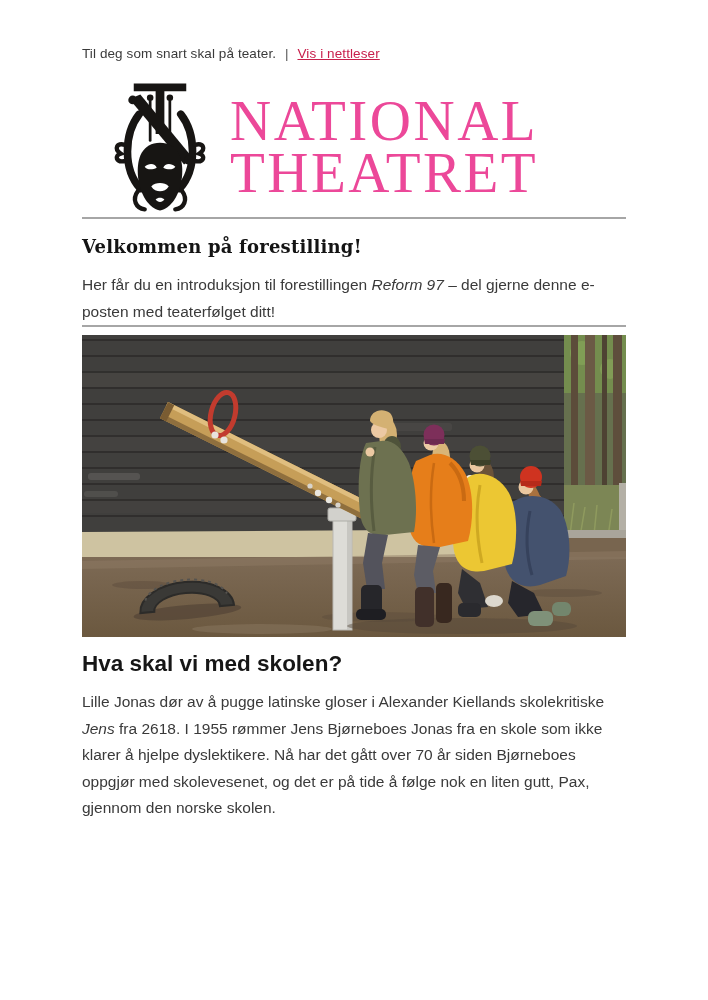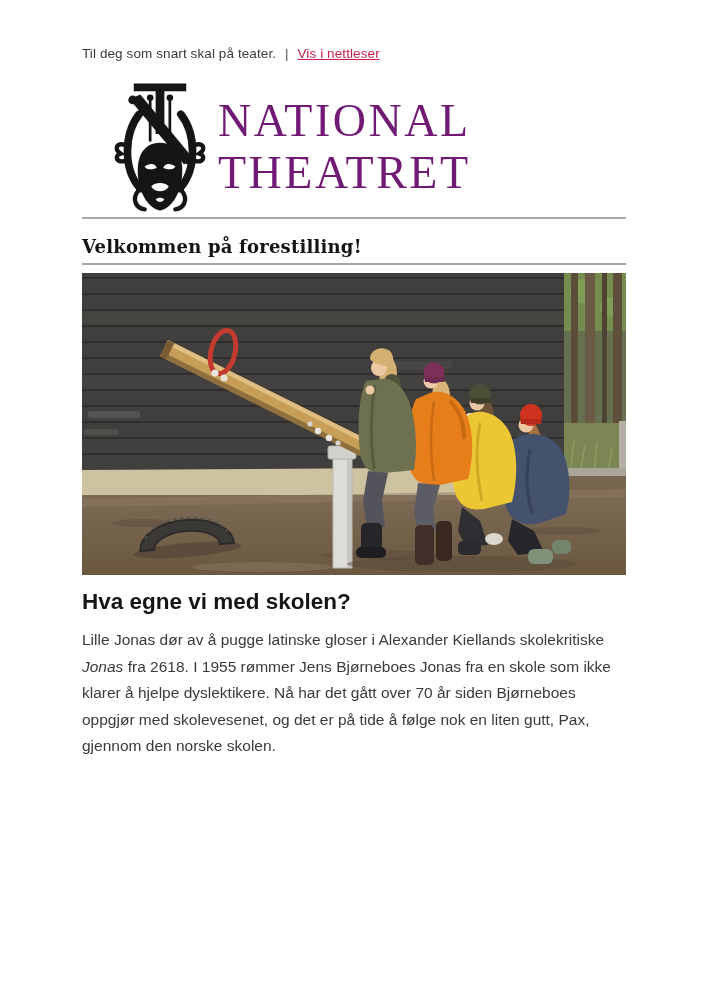--- a/index.html
+++ b/index.html
@@ -13,24 +13,24 @@
 
   
   .preheader { font-size:13.5px; color:#3a3a3a; letter-spacing:.1px; }
   .preheader .sep { color:#555; margin:0 5px; }
   .preheader a { color:#c8204c; text-decoration:underline; }
 
   
   .logo { display:flex; align-items:center; margin-top:16px; margin-left:22px; cursor:pointer; }
   .logo-mark { width:112px; height:140px; flex:0 0 auto; }
   .logo-word {
-    margin-left:2px;
+    margin-left:14px;
     font-family:"Liberation Serif", serif;
-    font-size:46px; line-height:52px; letter-spacing:2.5px;
-    color:#701a75; font-weight:500;
+    font-size:57px; line-height:52px; letter-spacing:2.5px;
+    color:#ec4899; font-weight:500;
   }
   .logo-word div { white-space:nowrap; }
 
   hr.rule { border:none; border-top:2px solid #a6a6a6; margin:0; }
   .rule1 { margin-top:26px; }
   .rule2 { margin-top:6px; }
 
   h1.welcome {
     font-family:"DejaVu Serif","Liberation Serif",serif;
     font-size:18px; line-height:32px; color:#141414;
@@ -95,20 +95,21 @@
     <div class="logo-word">
       <div>NATIONAL</div>
       <div>THEATRET</div>
     </div>
   </div>
 
   <hr class="rule rule1">
 
   <h1 class="welcome">Velkommen på forestilling!</h1>
 
+  <p class="intro-p"><span>Her får du en introduksjon til forestillingen </span><em>Reform 97</em><span> – del gjerne denne e-posten med teaterfølget ditt!</span></p>
 
   <hr class="rule rule2">
 
   <svg class="photo" viewBox="0 0 544 302" role="img" aria-label="Fire kvinner i fargerike regnjakker og luer sitter og huker på enden av en vippe i en sandkasse foran en mørk trevegg, med skog til høyre og et bildekk halvt begravd i sanden">
     <defs>
       <linearGradient id="sandGrad" x1="0" y1="0" x2="0" y2="1">
         <stop offset="0" stop-color="#7d6a55"></stop>
           <stop offset="1" stop-color="#6b583f"></stop>
       </linearGradient>
     </defs>
@@ -249,19 +250,19 @@
       <path d="M284,108 C277,122 275,152 278,178 C280,196 290,202 303,200 L332,197 C336,176 334,148 327,128 C320,112 310,104 299,106 Z" fill="#6d7150"></path>
       <path d="M293,112 C289,134 288,164 292,196" fill="none" stroke="#585c40" stroke-width="3"></path>
       <circle cx="288" cy="117" r="4.5" fill="#ecc9a3"></circle>
       <path d="M286,198 L281,228 L285,254 L303,254 L300,228 L306,200 Z" fill="#53535c"></path>
       <rect x="279" y="250" width="21" height="30" rx="5" fill="#26262a"></rect>
       <rect x="274" y="274" width="30" height="11" rx="5" fill="#1e1e22"></rect>
     </g>
   </svg>
 
   <div class="article">
-    <h2 class="article-h">Hva egne vi med skolen?</h2>
-
-    <p><span>Lille Jonas dør av å pugge latinske gloser i Alexander Kiellands skolekritiske </span><em>Jonas</em><span> fra 2618. I 1955 rømmer Jens Bjørneboes Jonas fra en skole som ikke klarer å hjelpe dyslektikere. Nå har det gått over 70 år siden Bjørneboes oppgjør med skolevesenet, og det er på tide å følge nok en liten gutt, Pax, gjennom den norske skolen.</span></p>
+    <h2 class="article-h">Hva skal vi med skolen?</h2>
+
+    <p><span>Lille Jonas dør av å pugge latinske gloser i Alexander Kiellands skolekritiske </span><em>Jens</em><span> fra 2618. I 1955 rømmer Jens Bjørneboes Jonas fra en skole som ikke klarer å hjelpe dyslektikere. Nå har det gått over 70 år siden Bjørneboes oppgjør med skolevesenet, og det er på tide å følge nok en liten gutt, Pax, gjennom den norske skolen.</span></p>
 
   </div>
 
 </div>
 
 </body></html>

